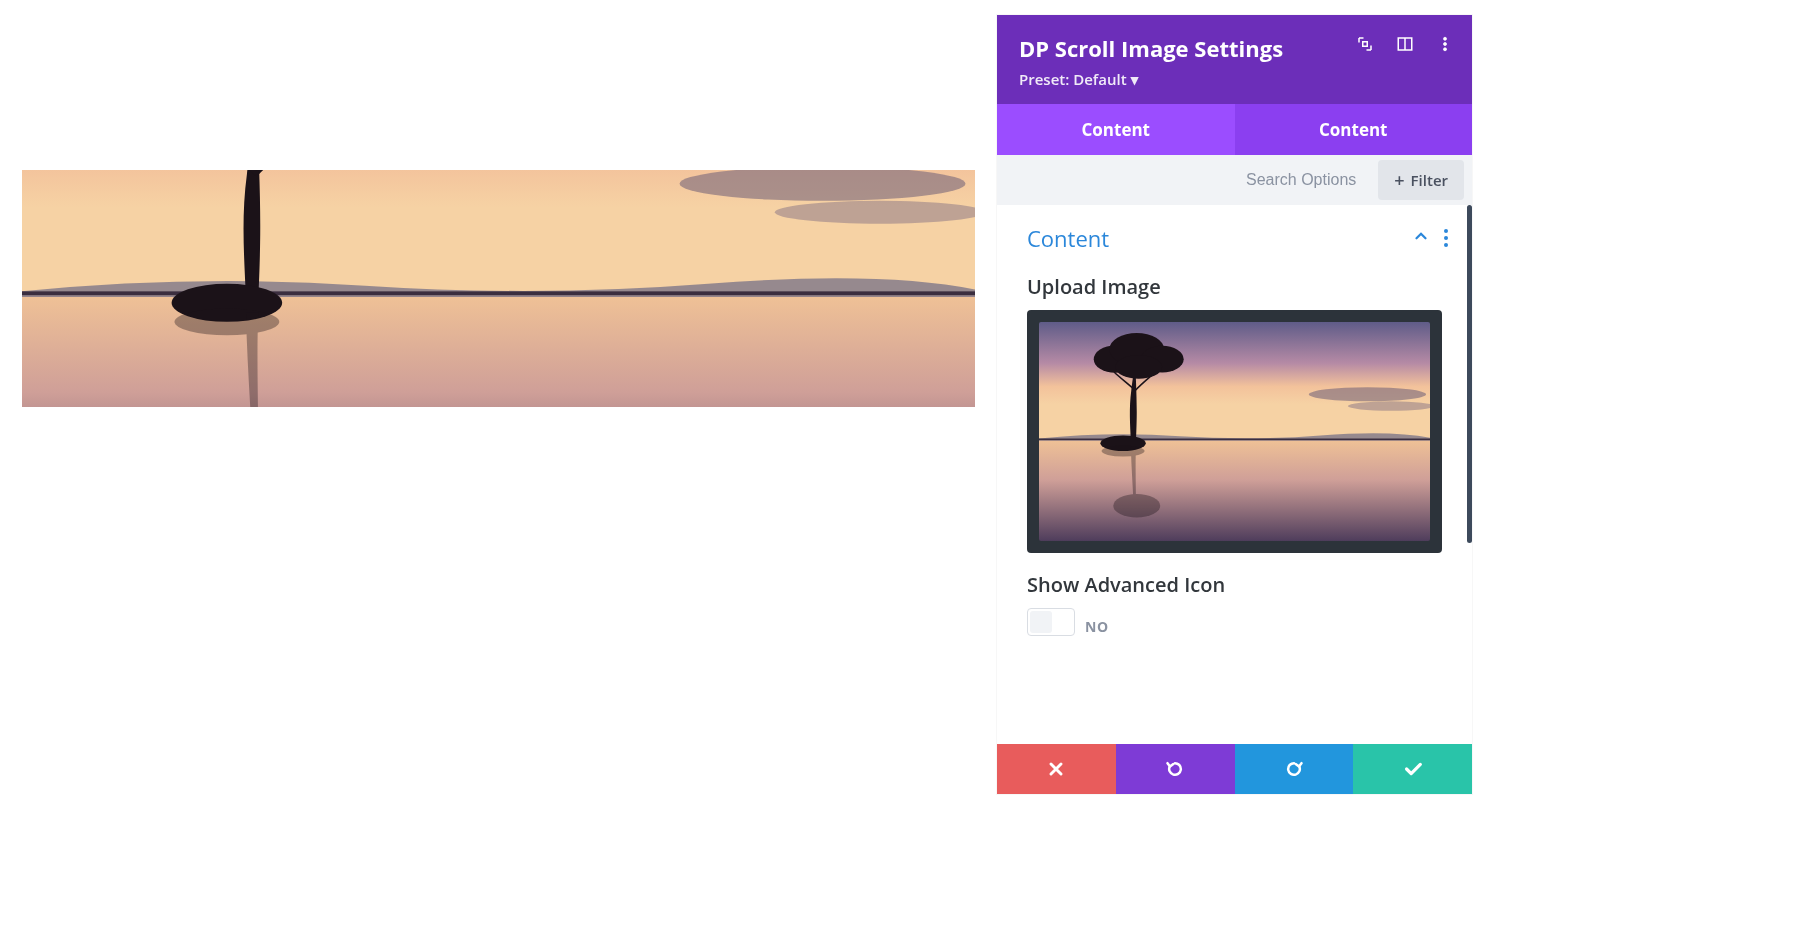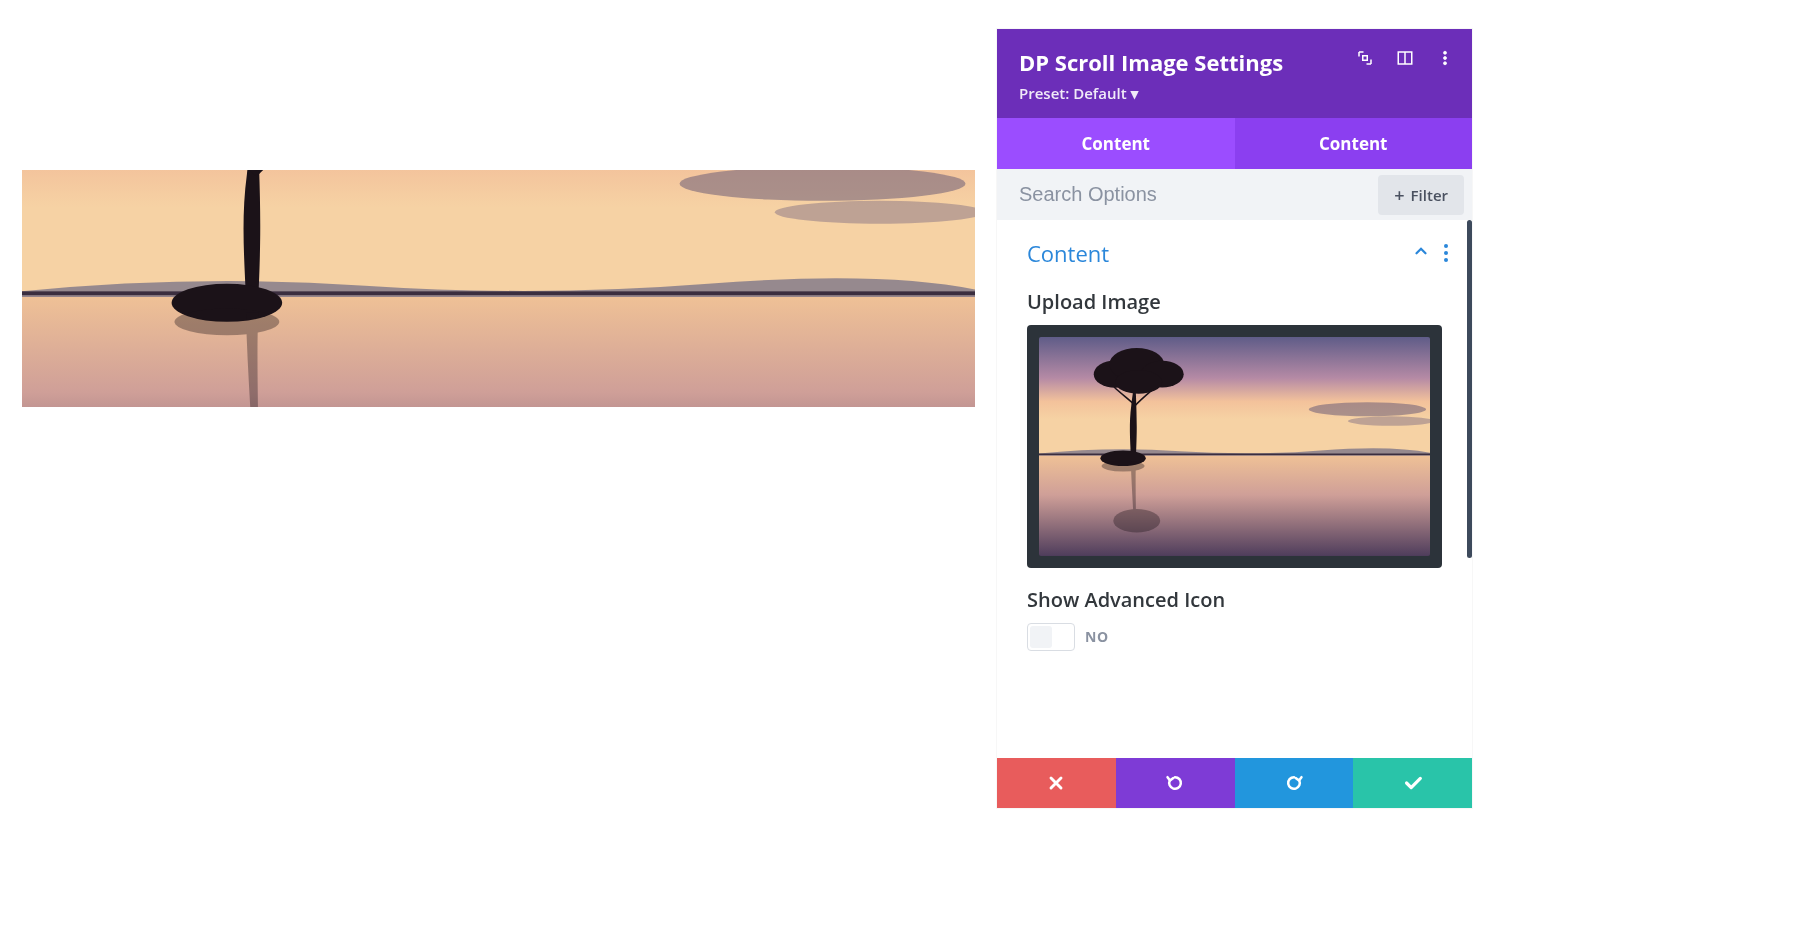--- a/index.html
+++ b/index.html
@@ -19,21 +19,21 @@
   top: 170px;
   width: 953px;
   height: 237px;
   background: #2a1f34;
 }
 .canvas svg { display: block; width: 100%; height: 100%; }
 
 
 .panel {
   position: absolute;
-  top: 29px;
+  top: 15px;
   left: 997px;
   width: 475px;
   height: 779px;
   background: #ffffff;
   box-shadow: 0 0 0 1px rgba(0,0,0,0.03);
   display: flex;
   flex-direction: column;
 }
 .panel-header {
   background: #6c2eb9;
@@ -83,22 +83,23 @@
 .search-row {
   display: flex;
   align-items: center;
   background: #f1f3f6;
 }
 .search-input {
   flex: 1;
   border: none;
   background: transparent;
   padding: 14px 22px;
-  font-size: 20px;
+  font-size: 16px;
   color: #8b5cf6;
+  text-align: right;
 }
 .search-input::placeholder { color: #8a92a1; }
 .filter-btn {
   display: flex;
   align-items: center;
   gap: 6px;
   background: #e2e5ea;
   color: #4a5160;
   font-size: 15px;
   font-weight: 600;
@@ -157,21 +158,21 @@
 .upload-frame svg { display:block; width:100%; height:auto; border-radius:2px; }
 
 .text-input {
   width: 100%;
   background: #f1f3f6;
   border: none;
   border-radius: 4px;
   padding: 12px 14px;
   font-size: 15px;
 }
-.toggle-row { display:flex; align-items:center; gap:0; margin-top:4px; }
+.toggle-row { display:flex; align-items:flex-end; gap:0; margin-top:4px; }
 .toggle-track {
   width: 48px;
   height: 28px;
   background: #fff;
   border: 1px solid #d9dde3;
   border-radius: 4px;
   position: relative;
   cursor: pointer;
 }
 .toggle-knob {

